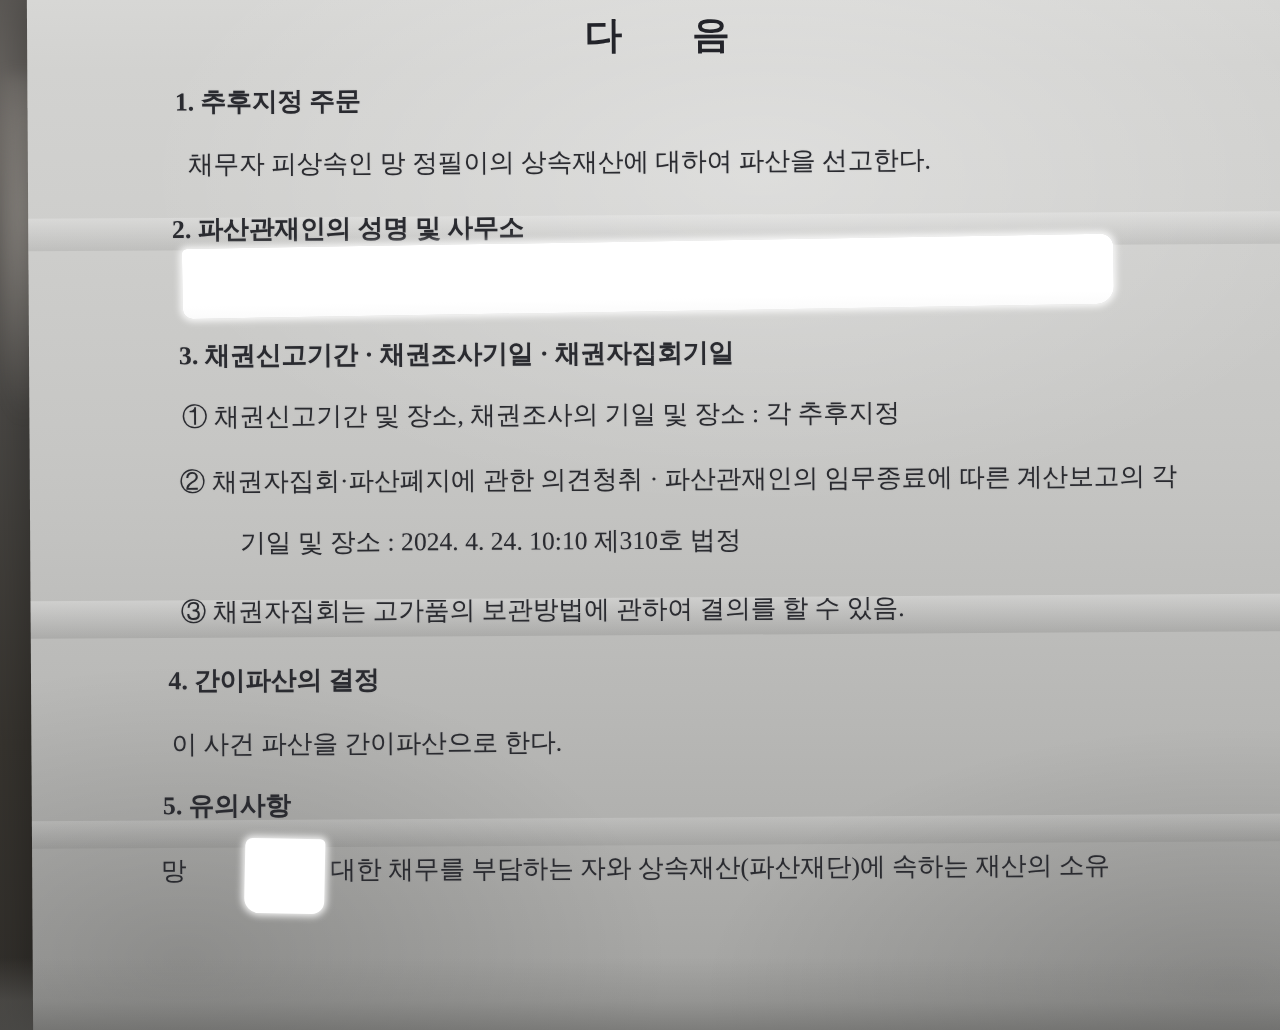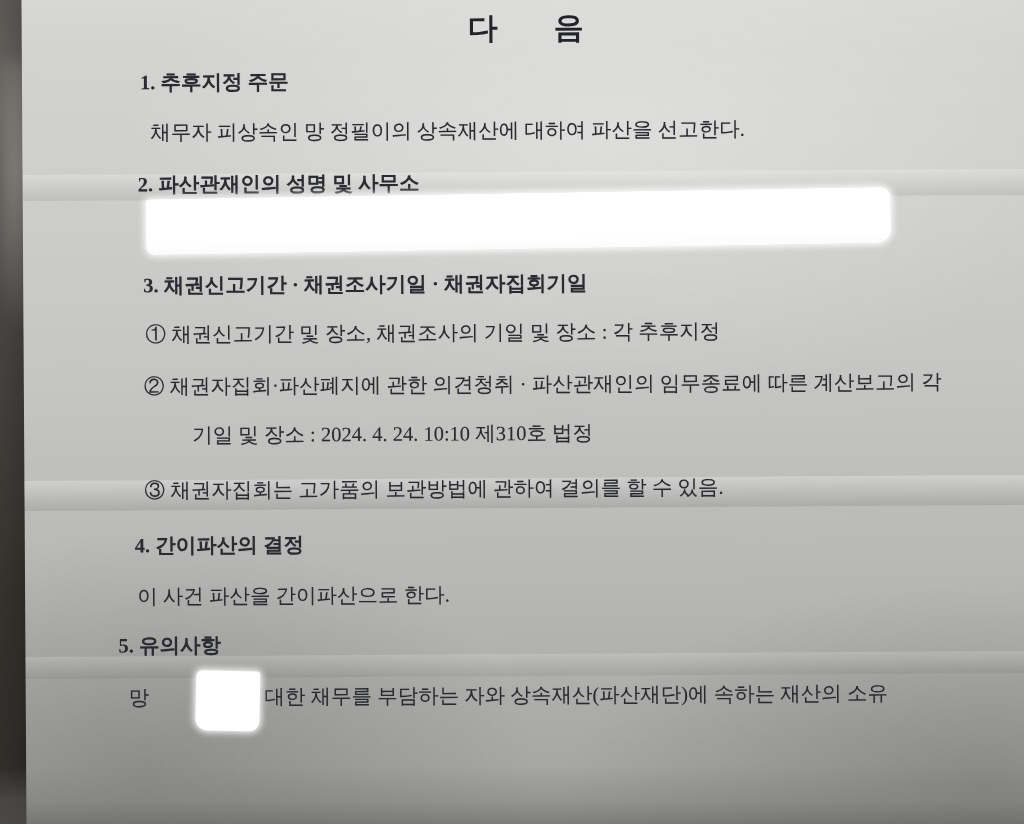--- a/index.html
+++ b/index.html
@@ -179,21 +179,21 @@
 
       <div class="line" style="left:120px; top:490px;">③ 채권자집회는 고가품의 보관방법에 관하여 결의를 할 수 있음.</div>
 
       <div class="line b" style="left:110px; top:545px;">
         <span>4.</span>
         <span>간이파산의 결정</span>
       </div>
 
       <div class="line" style="left:112px; top:596px;">이 사건 파산을 간이파산으로 한다.</div>
 
-      <div class="line b" style="left:93px; top:645px;">
+      <div class="line b" style="left:105px; top:645px;">
         <span>5.</span>
         <span>유의사항</span>
       </div>
 
       <div class="line" style="left:103px; top:697px;">망</div>
       <div class="line" style="left:213px; top:697px;">에 대한 채무를 부담하는 자와 상속재산(파산재단)에 속하는 재산의 소유</div>
 
       <div class="redact" id="redact-main"></div>
       <div class="redact" id="redact-name"></div>
 

